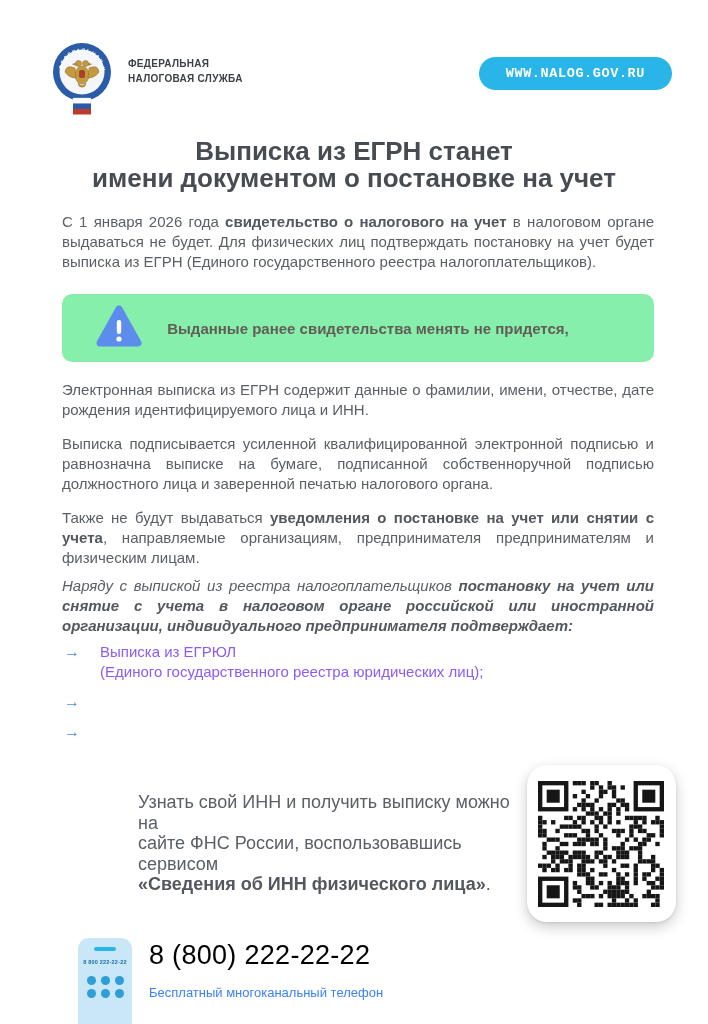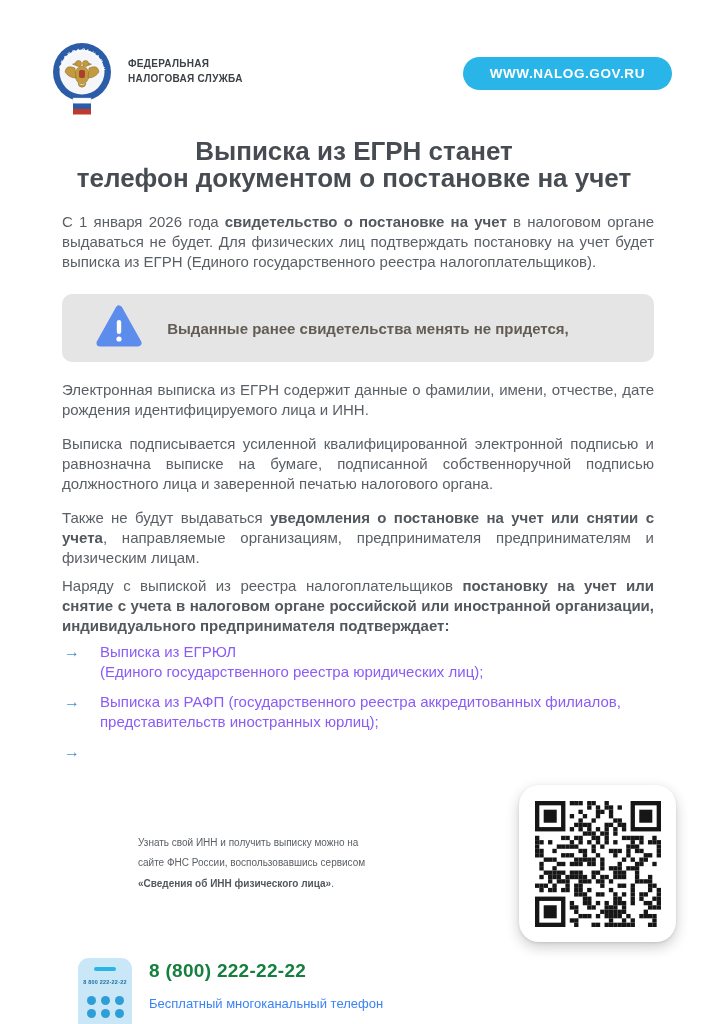--- a/index.html
+++ b/index.html
@@ -9,56 +9,56 @@
     font-family:"Liberation Sans","DejaVu Sans",sans-serif;
     color:#5b6066;
   }
   
   .header{display:flex;align-items:flex-start;margin:42px 36px 0 52px;}
   .emblem{width:62px;flex:0 0 62px;}
   .agency{margin:14px 0 0 14px;font-size:10px;font-weight:bold;
     color:#3c4147;line-height:15px;letter-spacing:.3px;}
   .badge{margin-left:auto;margin-top:15px;background:#29b5e8;color:#fff;
     border-radius:18px;padding:9px 27px;font-size:13.5px;font-weight:bold;
-    letter-spacing:.6px;white-space:nowrap;}
+    letter-spacing:.6px;white-space:nowrap;font-family:Liberation Mono, monospace;}
   
   .title{text-align:center;margin-top:20px;font-size:26px;font-weight:800;
     color:#474c52;line-height:27px;}
   
   .content{margin:20px 54px 0 62px;}
   .p{font-size:15px;line-height:20px;text-align:justify;margin:0 0 14px;color:#5b6066;}
   .p b, .b{font-weight:bold;color:#53585e;}
-  .warning{background:#e5e5e5;border-radius:10px;display:flex;align-items:center;
+  .warning{background:#86efac;border-radius:10px;display:flex;align-items:center;
     padding:10px 20px;margin:22px 0 18px;min-height:48px;}
   .warning .tri{flex:0 0 46px;margin-left:14px;}
   .warning-text{flex:1;text-align:center;font-weight:bold;color:#625c55;
     font-size:15px;line-height:21px;padding-right:40px;}
-  .p5{margin-bottom:4px;}
+  .p5{margin-bottom:4px;font-style:italic;}
   
   .list{margin-top:6px;}
   .list-item{display:flex;margin-bottom:11px;}
   .arrow{flex:0 0 36px;color:#4a90d9;font-size:16px;line-height:19px;padding-left:2px;}
   .item-text{font-size:15px;line-height:19.5px;color:#8b5cf6;}
   
   .qr-section{display:flex;align-items:center;margin:24px 32px 0 138px;}
-  .qr-caption{font-size:10px;line-height:20.5px;color:#5b6066;}
+  .qr-caption{font-size:18px;line-height:20.5px;color:#5b6066;}
   .qr-card{margin-left:auto;width:157px;height:157px;background:#fff;border-radius:20px;
     box-shadow:0 5px 14px rgba(0,0,0,.20), 0 1px 3px rgba(0,0,0,.10);
     display:flex;align-items:center;justify-content:center;}
   
   .footer{display:flex;margin:16px 0 0 78px;}
   .phone-icon{width:54px;height:98px;background:#c9e7f7;border-radius:11px;
     flex:0 0 54px;display:flex;flex-direction:column;align-items:center;}
   .speaker{width:22px;height:4px;border-radius:2px;background:#29b5e8;margin-top:9px;}
   .phone-icon-label{font-size:5.5px;font-weight:bold;color:#1d6fa5;margin-top:8px;
     letter-spacing:.2px;white-space:nowrap;}
   .keypad{display:grid;grid-template-columns:repeat(3,9px);gap:4px 5px;margin-top:11px;}
   .dot{width:9px;height:9px;border-radius:50%;background:#2e9fd6;}
   .phone-info{margin-left:17px;margin-top:2px;}
-  .phone-number{font-size:19px;font-weight:700;color:#15803d;letter-spacing:.3px;}
+  .phone-number{font-size:27px;font-weight:400;color:#000000;letter-spacing:.3px;}
   .phone-note{margin-top:12px;font-size:13px;line-height:19px;color:#3b82f6;}
 </style>
 </head>
 <body>
 
 <div class="page">
 
   <div class="header">
     <svg class="emblem" viewBox="0 0 62 76">
       <circle cx="30" cy="30" r="29" fill="#2b5ca8"></circle>
@@ -90,26 +90,26 @@
     </svg>
     <div class="agency">
       <div>ФЕДЕРАЛЬНАЯ</div>
       <div>НАЛОГОВАЯ СЛУЖБА</div>
     </div>
     <div class="badge">WWW.NALOG.GOV.RU</div>
   </div>
 
   <div class="title">
     <div>Выписка из ЕГРН станет</div>
-    <div>телефон документом о постановке на учет</div>
+    <div>имени документом о постановке на учет</div>
   </div>
 
   <div class="content">
 
-    <p class="p"><span>С 1 января 2026 года </span><b>свидетельство о постановке на учет</b><span> в налоговом органе выдаваться не будет. Для физических лиц подтверждать постановку на учет будет выписка из ЕГРН (Единого государственного реестра налогоплательщиков).</span></p>
+    <p class="p"><span>С 1 января 2026 года </span><b>свидетельство о налогового на учет</b><span> в налоговом органе выдаваться не будет. Для физических лиц подтверждать постановку на учет будет выписка из ЕГРН (Единого государственного реестра налогоплательщиков).</span></p>
 
     <div class="warning">
       <svg class="tri" viewBox="0 0 44 46" width="46" height="46">
         <path d="M22 4 L41 38 H3 Z" fill="#5c8cec" stroke="#5c8cec" stroke-width="7" stroke-linejoin="round"></path>
         <rect x="19.8" y="15" width="4.4" height="14" rx="2.2" fill="#ffffff"></rect>
         <circle cx="22" cy="34" r="2.6" fill="#ffffff"></circle>
       </svg>
       <div class="warning-text">
         <div>Выданные ранее свидетельства менять не придется,</div>
       </div>
@@ -128,24 +128,20 @@
       <div class="list-item">
         <div class="arrow">→</div>
         <div class="item-text">
           <div>Выписка из ЕГРЮЛ</div>
           <div>(Единого государственного реестра юридических лиц);</div>
         </div>
       </div>
 
       <div class="list-item">
         <div class="arrow">→</div>
-        <div class="item-text">
-          <div>Выписка из РАФП (государственного реестра аккредитованных филиалов,</div>
-          <div>представительств иностранных юрлиц);</div>
-        </div>
       </div>
 
       <div class="list-item">
         <div class="arrow">→</div>
       </div>
 
     </div>
   </div>
 
   <div class="qr-section">

